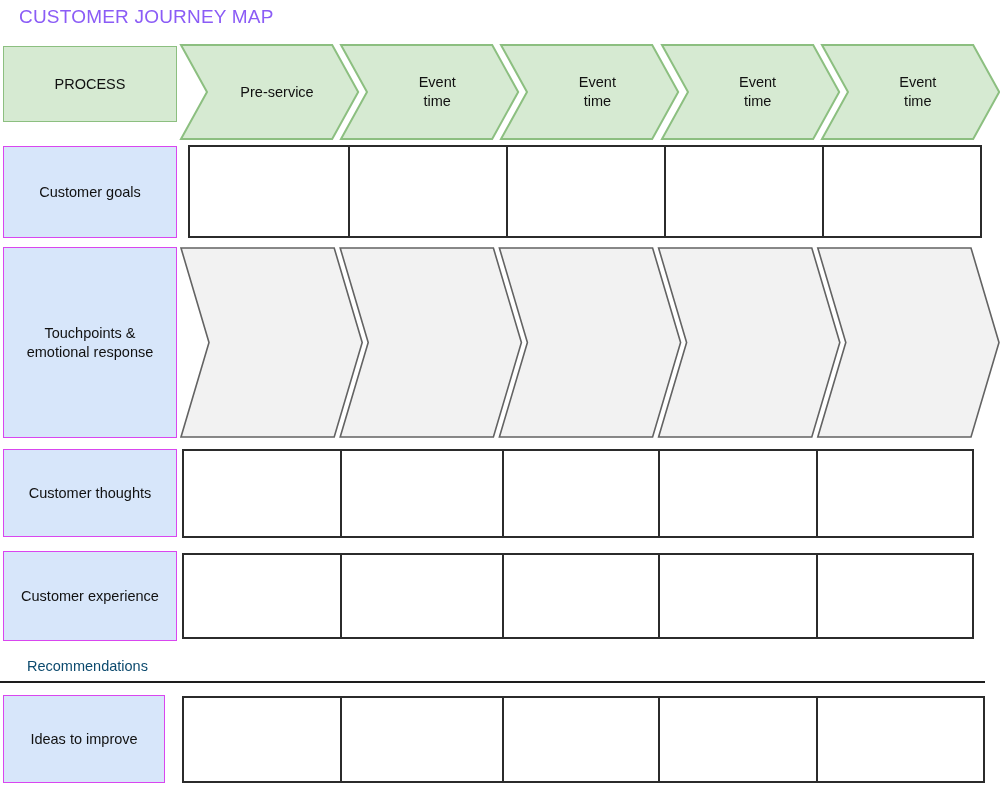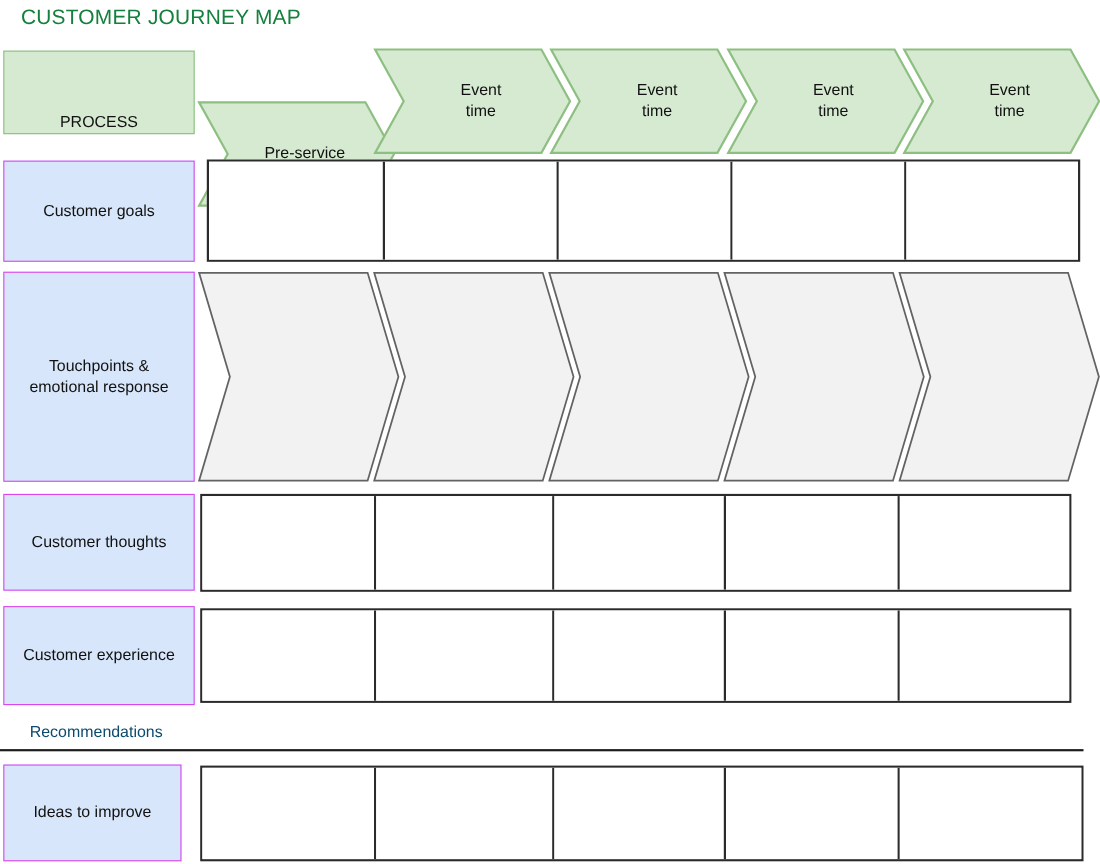--- a/index.html
+++ b/index.html
@@ -18,21 +18,21 @@
   }
 
   
   #page-title {
     position: absolute;
     left: 19px;
     top: 5px;
     font-size: 19px;
     line-height: 24px;
     letter-spacing: 0.2px;
-    color: #15803d;
+    color: #8b5cf6;
     white-space: nowrap;
   }
 
   
   .label-box {
     position: absolute;
     box-sizing: border-box;
     display: flex;
     align-items: center;
     justify-content: center;
@@ -103,26 +103,26 @@
     width: 985px;
     height: 0;
     border-top: 2px solid #1d1d1d;
   }
 </style>
 </head>
 <body>
 
 <div id="page-title">CUSTOMER JOURNEY MAP</div>
 
-<div class="label-box label-green" style="left:3px; top:46px; width:174px; height:76px;align-items:flex-end;">
+<div class="label-box label-green" style="left:3px; top:46px; width:174px; height:76px;">
   <span>PROCESS</span>
 </div>
 
 <div id="header-chevrons">
-    <div class="chev-wrap" style="left: 0px; width: 179.2px; margin-top: 48px;">
+    <div class="chev-wrap" style="left: 0px; width: 179.2px;">
       <svg viewBox="0 0 179.2 96" preserveAspectRatio="none">
         <polygon points="1,1 152.2,1 178.2,48 152.2,95 1,95 27,48" fill="#d6ead2" stroke="#8cbf80" stroke-width="2" stroke-linejoin="miter"></polygon>
       </svg>
       <div class="chev-label" style="padding-left: 14.85px;">Pre-service</div>
     </div>
     <div class="chev-wrap" style="left: 160.2px; width: 179.2px;">
       <svg viewBox="0 0 179.2 96" preserveAspectRatio="none">
         <polygon points="1,1 152.2,1 178.2,48 152.2,95 1,95 27,48" fill="#d6ead2" stroke="#8cbf80" stroke-width="2" stroke-linejoin="miter"></polygon>
       </svg>
       <div class="chev-label" style="padding-left: 14.85px;">Event<br>time</div>

